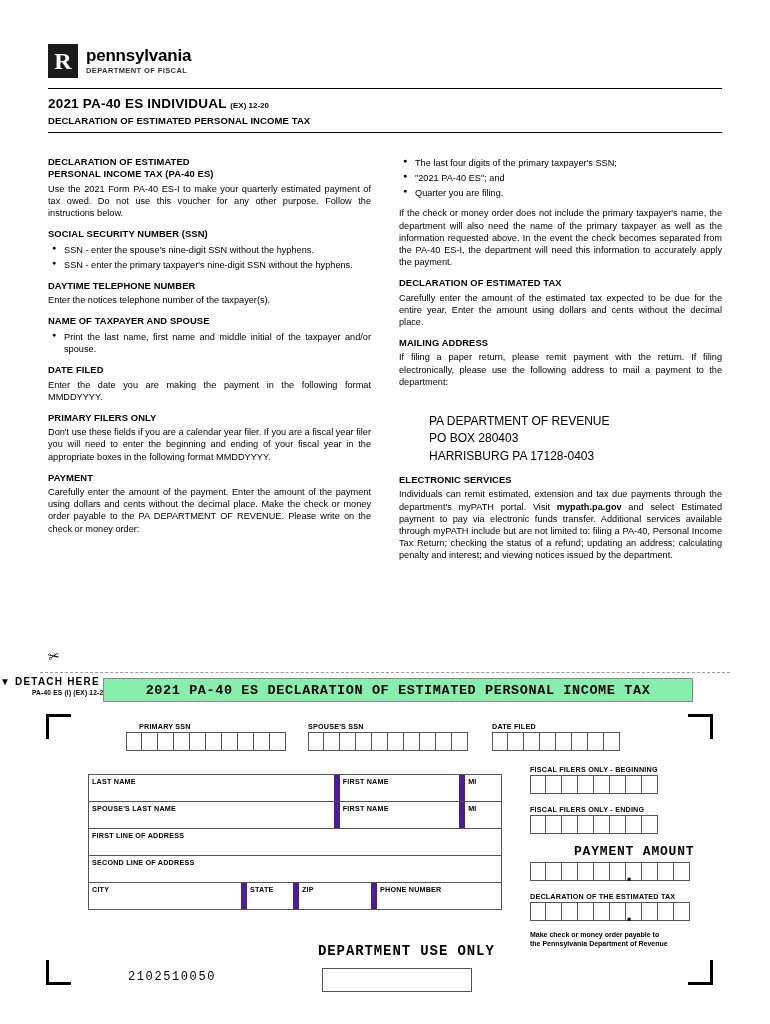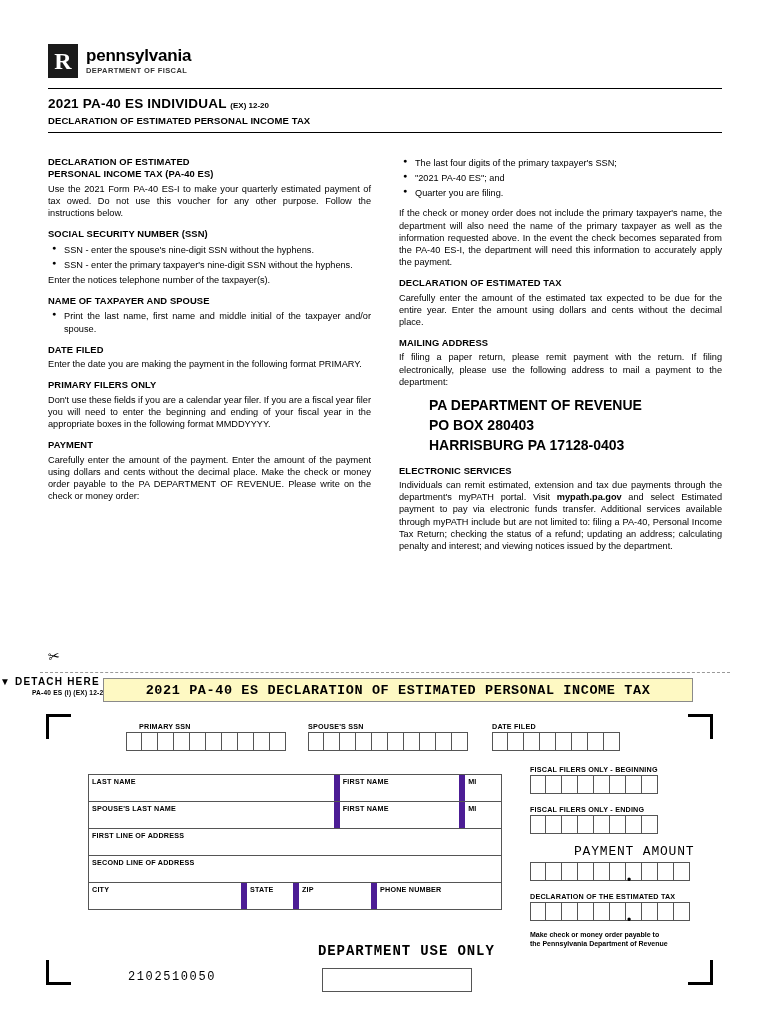--- a/index.html
+++ b/index.html
@@ -128,24 +128,24 @@
     text-align: justify;
   }
   ul.bullets li:before {
     content: "\25CF";
     position: absolute;
     left: -12px;
     top: -1px;
     font-size: 7px;
   }
   .addr-block {
-    margin-top: 7px;
+    margin-top: 25px;
     margin-left: 30px;
-    font-weight: bold;
-    font-size: 14px;
+    font-weight: normal;
+    font-size: 12px;
     line-height: 1.45;
   }
   b.inline { font-weight: bold; }
   
   .detach {
     position: absolute;
     left: 0;
     top: 652px;
     width: 770px;
     text-align: left;
@@ -183,21 +183,21 @@
     font-size: 6.6px;
     font-weight: bold;
     letter-spacing: 0.2px;
   }
   .voucher-banner {
     position: absolute;
     left: 73px;
     top: 0px;
     width: 590px;
     height: 24px;
-    background: #fef9c3;
+    background: #86efac;
     border: 1px solid #8a8a8a;
     box-sizing: border-box;
     display: flex;
     align-items: center;
     justify-content: center;
     font-family: "Liberation Mono", monospace;
     font-size: 13.5px;
     font-weight: bold;
     letter-spacing: 0.6px;
   }
@@ -268,21 +268,21 @@
   .r-label {
     position: absolute;
     font-size: 7.2px;
     font-weight: bold;
     letter-spacing: 0.2px;
   }
   .amount-title {
     position: absolute;
     font-family: "Liberation Mono", monospace;
     font-size: 13px;
-    font-weight: normal;
+    font-weight: bold;
     letter-spacing: 0.8px;
     padding-left: 28px;
   }
   .dept-use {
     position: absolute;
     font-family: "Liberation Mono", monospace;
     font-size: 14px;
     font-weight: bold;
     letter-spacing: 0.9px;
   }
@@ -348,29 +348,30 @@
         <span>PERSONAL INCOME TAX (PA-40 ES)</span>
       </h3>
       <p>Use the 2021 Form PA-40 ES-I to make your quarterly estimated payment of tax owed. Do not use this voucher for any other purpose. Follow the instructions below.</p>
 
       <h3>SOCIAL SECURITY NUMBER (SSN)</h3>
       <ul class="bullets">
         <li>SSN - enter the spouse's nine-digit SSN without the hyphens.</li>
         <li>SSN - enter the primary taxpayer's nine-digit SSN without the hyphens.</li>
       </ul>
 
+      <h3>DAYTIME TELEPHONE NUMBER</h3>
       <p>Enter the notices telephone number of the taxpayer(s).</p>
 
       <h3>NAME OF TAXPAYER AND SPOUSE</h3>
       <ul class="bullets">
         <li>Print the last name, first name and middle initial of the taxpayer and/or spouse.</li>
       </ul>
 
       <h3>DATE FILED</h3>
-      <p>Enter the date you are making the payment in the following format PRIMARY.</p>
+      <p>Enter the date you are making the payment in the following format MMDDYYYY.</p>
 
       <h3>PRIMARY FILERS ONLY</h3>
       <p>Don't use these fields if you are a calendar year filer.  If you are a fiscal year filer you will need to enter the beginning and ending of your fiscal year in the appropriate boxes in the following format MMDDYYYY.</p>
 
       <h3>PAYMENT</h3>
       <p>Carefully enter the amount of the payment. Enter the amount of the payment using dollars and cents without the decimal place. Make the check or money order payable to the PA DEPARTMENT OF REVENUE. Please write on the check or money order:</p>
     </div>
 
     <div class="col">
       <ul class="bullets" style="margin-top:1px;">

